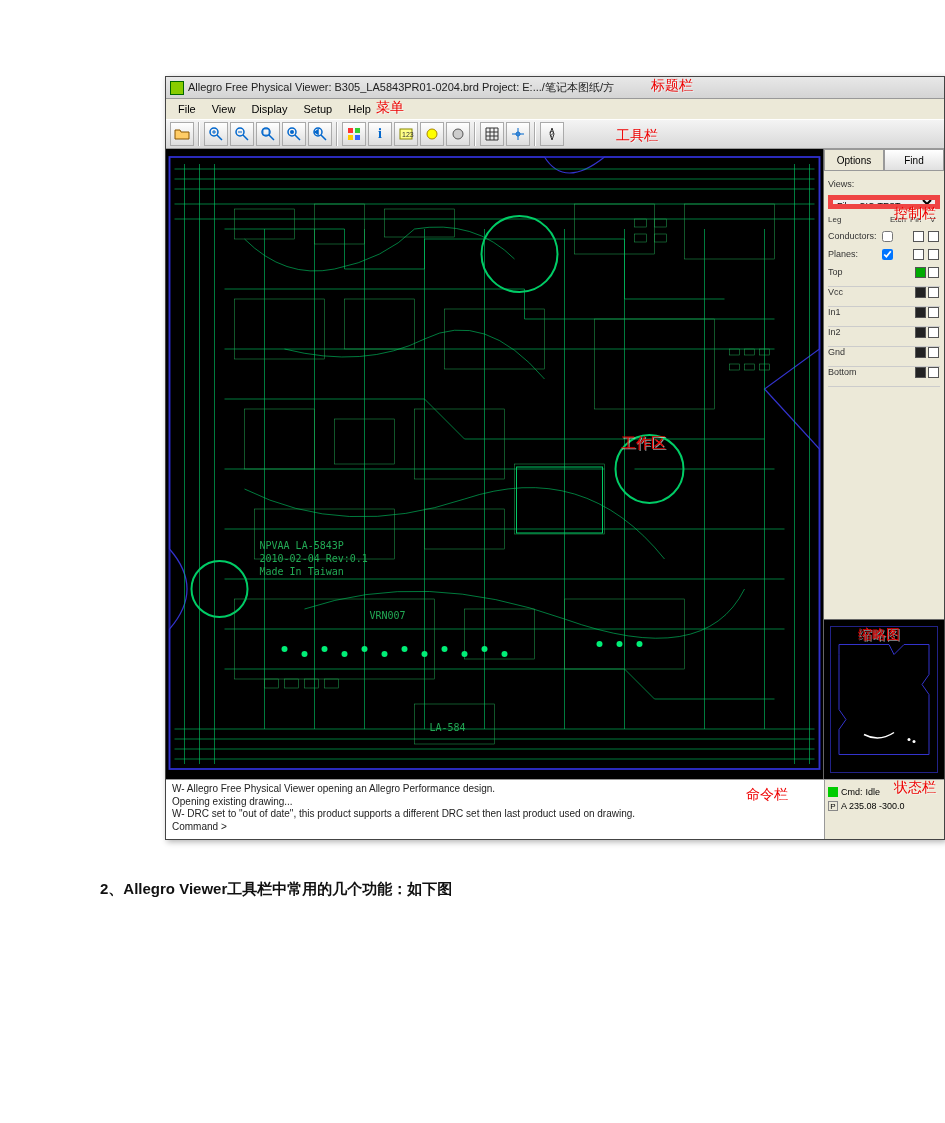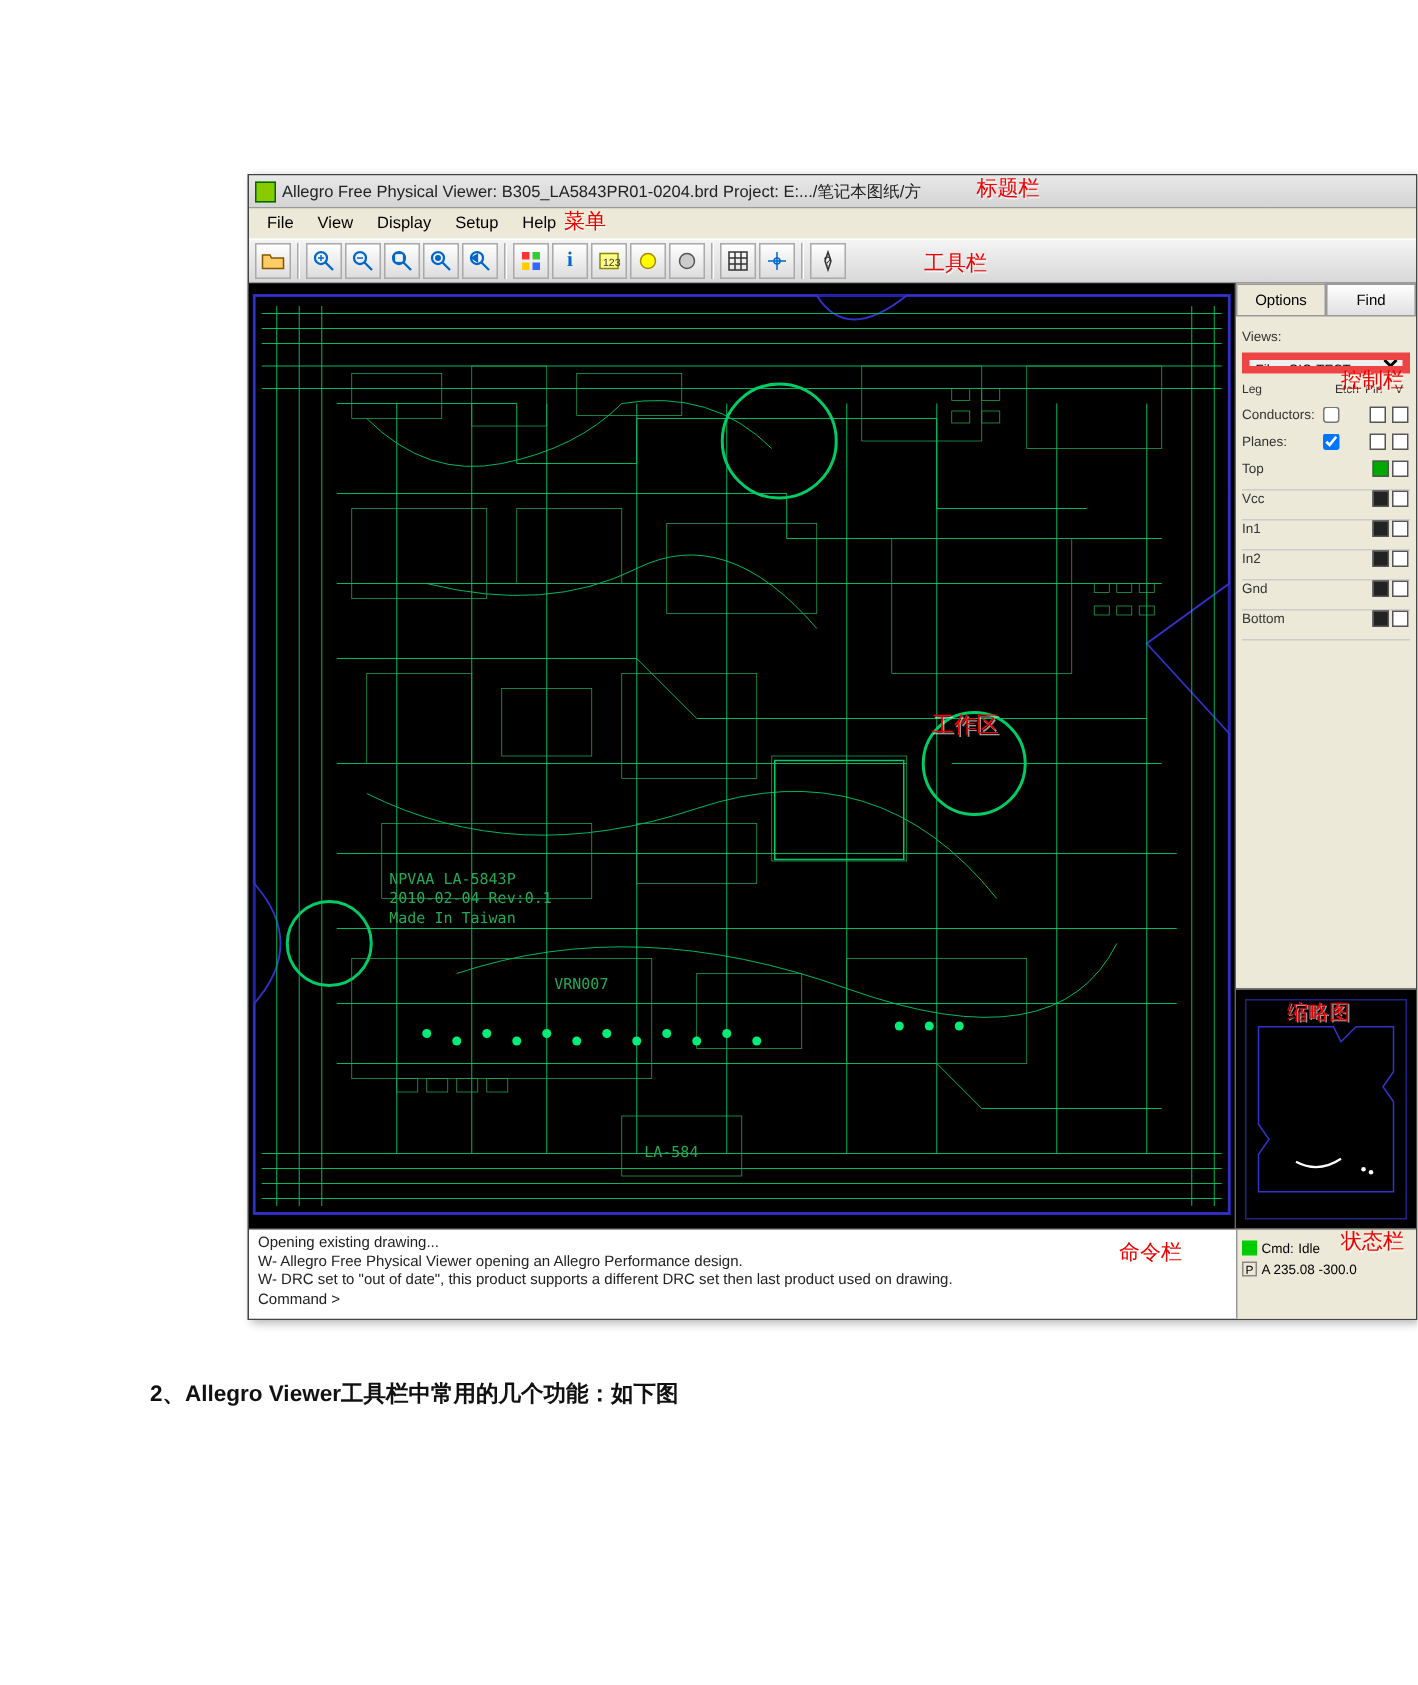--- a/index.html
+++ b/index.html
@@ -1,18 +1,18 @@
 <!DOCTYPE html>
 <html><head>
 <meta charset="utf-8">
 <style>
 *{box-sizing:border-box;margin:0;padding:0}
 body{font-family:Tahoma,Arial,sans-serif;font-size:11px;background:#fff;width:945px}
 .page{padding:0;position:relative}
-.window{position:relative;margin:116px 0 0 165px;width:780px;border:1px solid #444;background:#ece9d8;box-shadow:2px 2px 6px rgba(0,0,0,0.3)}
+.window{position:relative;margin:76px 0 0 165px;width:780px;border:1px solid #444;background:#ece9d8;box-shadow:2px 2px 6px rgba(0,0,0,0.3)}
 .titlebar{height:22px;background:linear-gradient(to bottom,#e8e8e8,#d4d4d4);border-bottom:1px solid #999;display:flex;align-items:center;padding:0 4px;font-size:11px;color:#222}
 .titlebar .ico{width:14px;height:14px;margin-right:4px;background:#8c0;border:1px solid #060}
 .menubar{height:20px;background:#ece9d8;display:flex;align-items:center;padding:0 4px;font-size:11px;color:#000}
 .menubar span{padding:2px 8px;cursor:default}
 .toolbar{height:30px;background:linear-gradient(to bottom,#f4f4f4,#d8d8d8);border-top:1px solid #fff;border-bottom:1px solid #999;display:flex;align-items:center;padding:0 4px;gap:2px}
 .tbtn{width:24px;height:24px;border:1px solid #aaa;background:linear-gradient(to bottom,#fff,#ddd);display:flex;align-items:center;justify-content:center;font-size:11px;color:#333}
 .tbtn svg{width:16px;height:16px}
 .tsep{width:2px;height:24px;border-left:1px solid #aaa;border-right:1px solid #fff;margin:0 2px}
 .main{display:flex;height:630px;background:#000}
 .canvas{flex:1;background:#000;position:relative;overflow:hidden;border-right:1px solid #666}
@@ -333,22 +333,22 @@
                 <circle cx="80" cy="102" r="1.5" fill="#fff"></circle>
           </svg>
         </div>
       </div>
     </div>
   </div>
 
   <div class="statusbar">
     <div class="cmdpane">
       <span class="annot" style="position:absolute;left:580px;bottom:36px">命令栏</span>
+      <div>W- Allegro Free Physical Viewer opening an Allegro Performance design.</div>
       <div>Opening existing drawing...</div>
-      <div>W- Allegro Free Physical Viewer opening an Allegro Performance design.</div>
       <div>W- DRC set to "out of date", this product supports a different DRC set then last product used on drawing.</div>
       <div>Command &gt;</div>
     </div>
     <div class="statright">
       <span class="annot" style="position:absolute;right:8px;bottom:42px">状态栏</span>
       <div class="srow">
         <span class="sq" style="background:#0c0"></span>
         <span>Cmd:</span>
         <span>Idle</span>
       </div>

